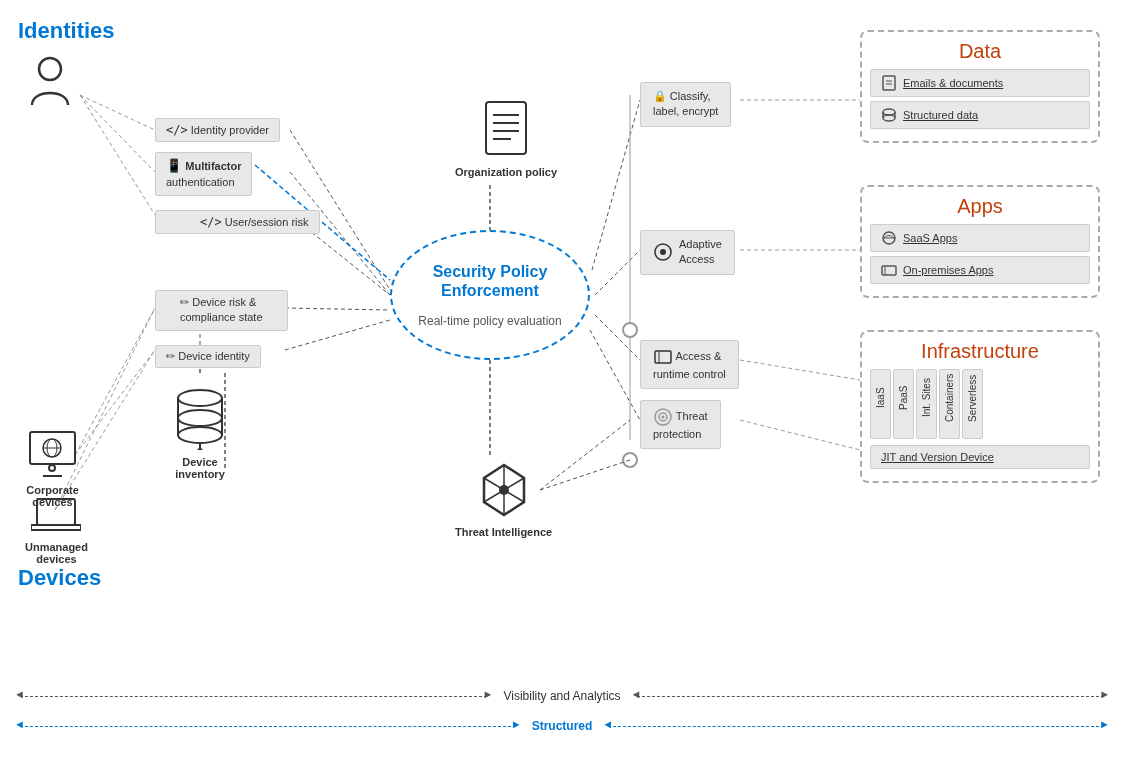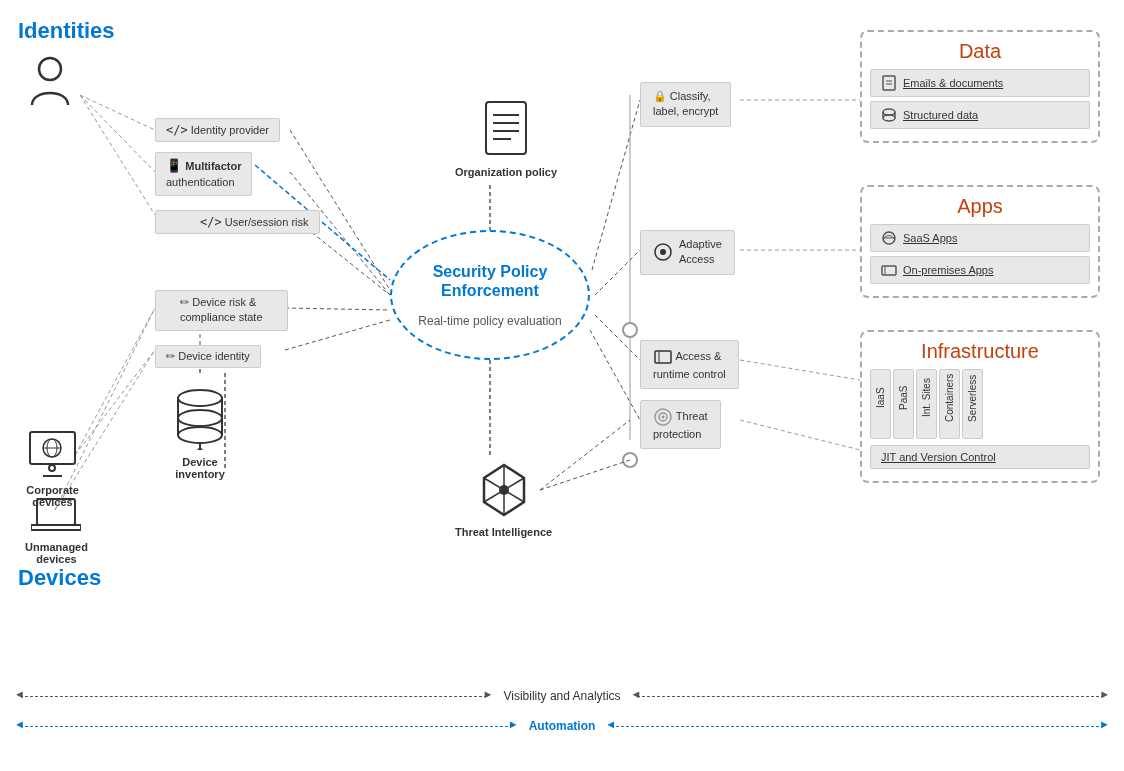--- a/index.html
+++ b/index.html
@@ -518,29 +518,29 @@
 
   <div class="resource-section infra-section">
     <div class="resource-title">Infrastructure</div>
     <div class="infra-vertical">
       <div class="infra-vert-item">IaaS</div>
       <div class="infra-vert-item">PaaS</div>
       <div class="infra-vert-item">Int. Sites</div>
       <div class="infra-vert-item">Containers</div>
       <div class="infra-vert-item">Serverless</div>
     </div>
-    <div class="resource-item">JIT and Version Control</div>
+    <div class="resource-item">JIT and Version Device</div>
   </div>
 
 
   <div class="bottom-bar visibility-bar">
     <div class="arrow-line" style="margin-left:20px;"></div>
     <div class="bar-label">Visibility and Analytics</div>
     <div class="arrow-line" style="margin-right:20px;"></div>
   </div>
 
   <div class="bottom-bar automation-bar">
     <div class="arrow-line arrow-line-blue" style="margin-left:20px;"></div>
-    <div class="bar-label bar-label-blue">Automation</div>
+    <div class="bar-label bar-label-blue">Structured</div>
     <div class="arrow-line arrow-line-blue" style="margin-right:20px;"></div>
   </div>
 
 </div>
 
 </body></html>

